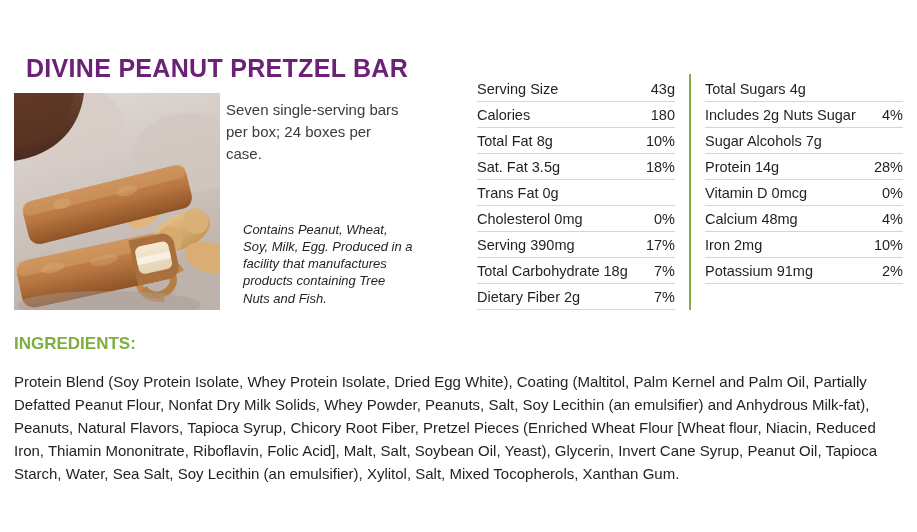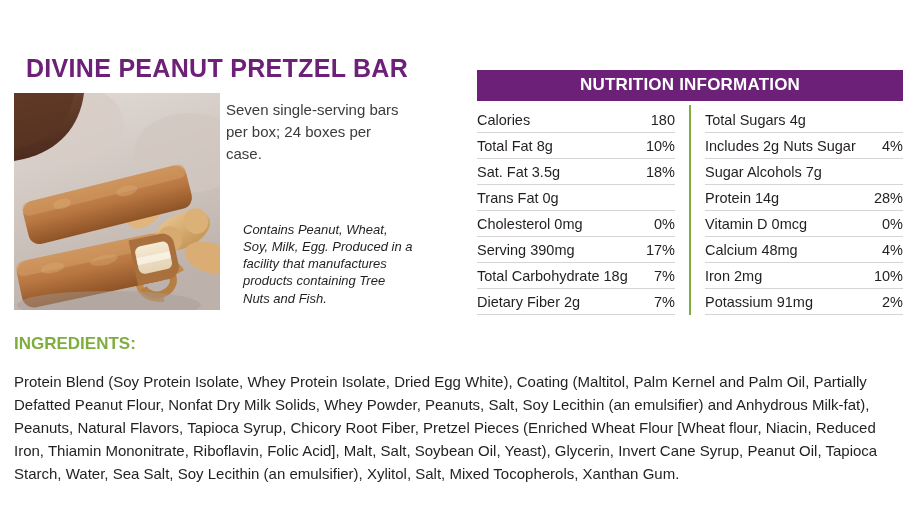--- a/index.html
+++ b/index.html
@@ -200,24 +200,27 @@
 
       <ellipse cx="95" cy="212" rx="92" ry="14" fill="#a79b94" opacity="0.45"></ellipse>
     </svg>
   </div>
 
   <div class="serving-copy">Seven single-serving bars per box; 24 boxes per case.</div>
 
   <div class="allergen-copy">Contains Peanut, Wheat, Soy, Milk, Egg. Produced in a facility that manufactures products containing Tree Nuts and Fish.</div>
 
   <div class="nutrition">
-    <div class="nutrition-header">NUTRITION INFORMATION</div>
     <div class="nutrition-cols">
 
       <div class="ncol ncol-left">
+        <div class="nrow">
+          <span class="nlabel">Serving Size</span>
+          <span class="nvalue">43g</span>
+        </div>
         <div class="nrow">
           <span class="nlabel">Calories</span>
           <span class="nvalue">180</span>
         </div>
         <div class="nrow">
           <span class="nlabel">Total Fat 8g</span>
           <span class="nvalue">10%</span>
         </div>
         <div class="nrow">
           <span class="nlabel">Sat. Fat 3.5g</span>

